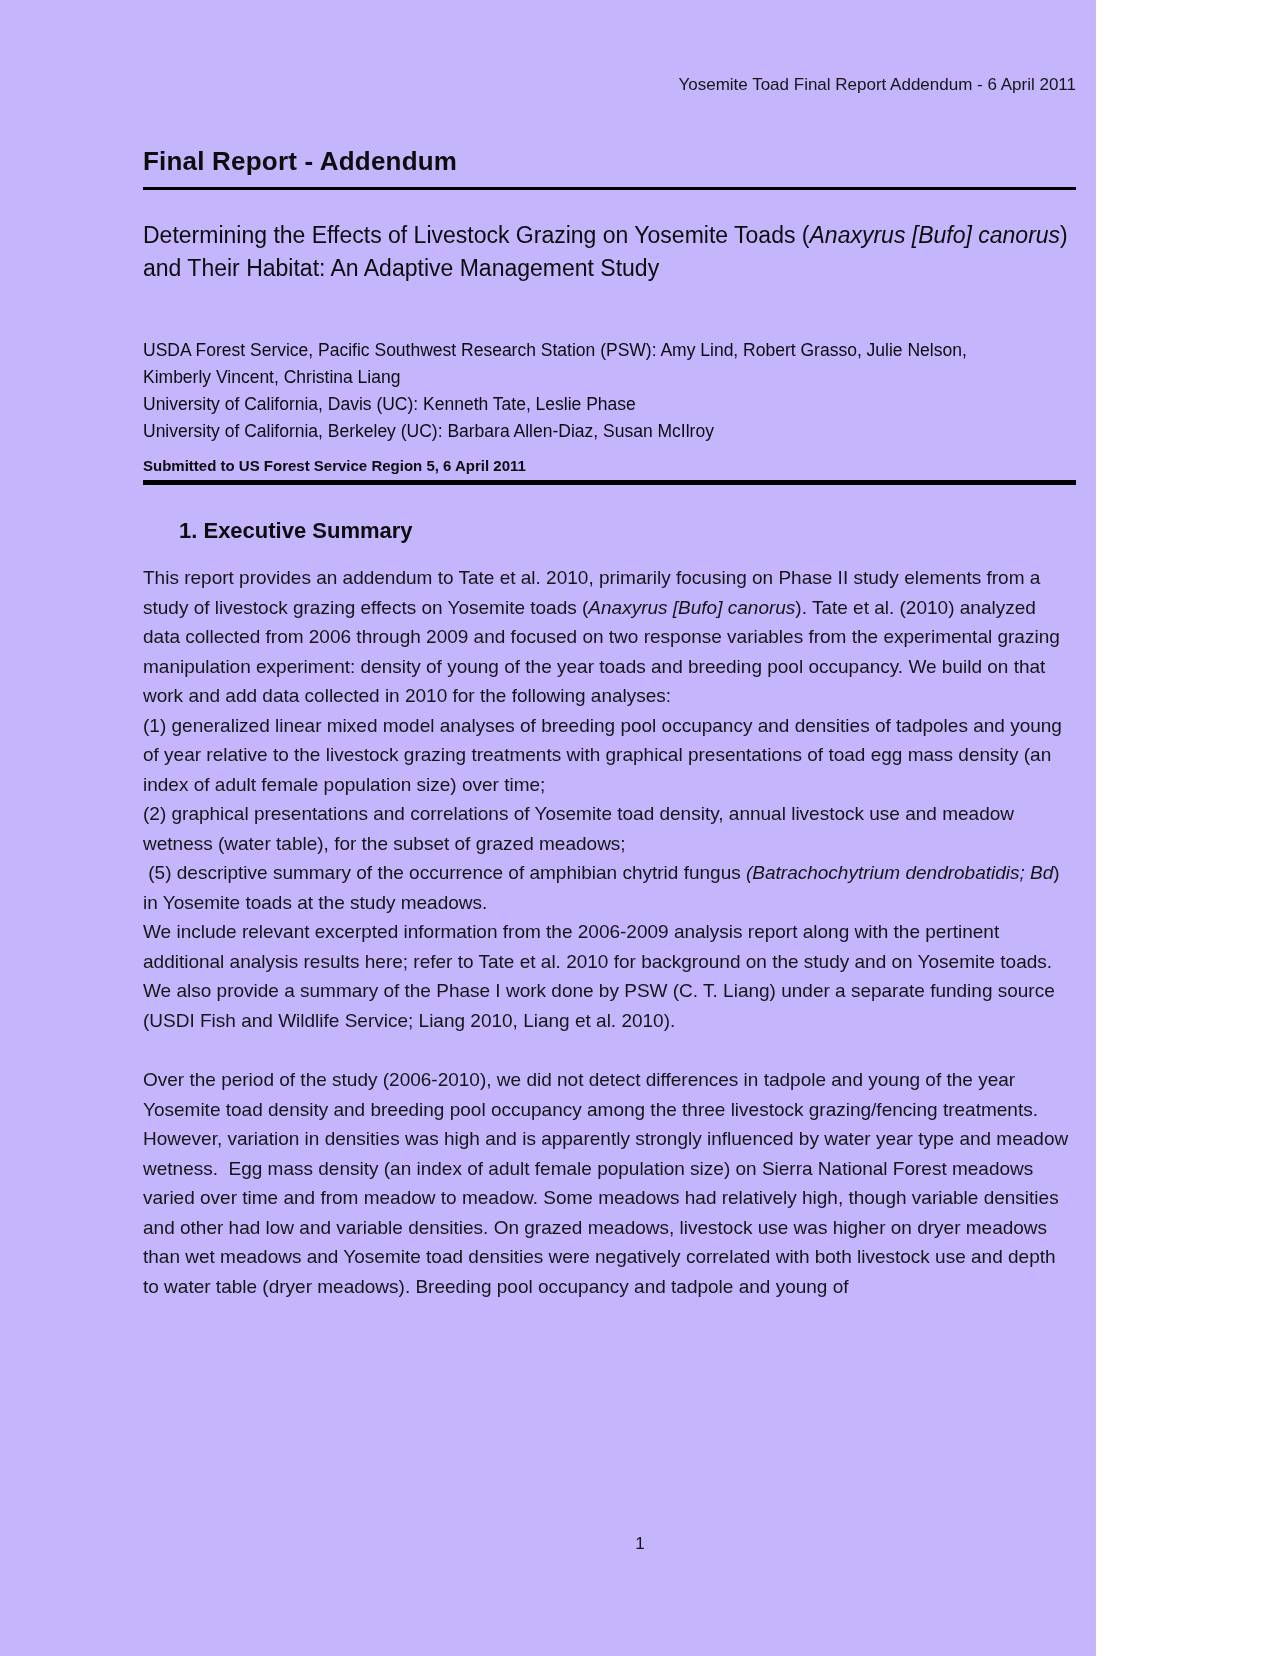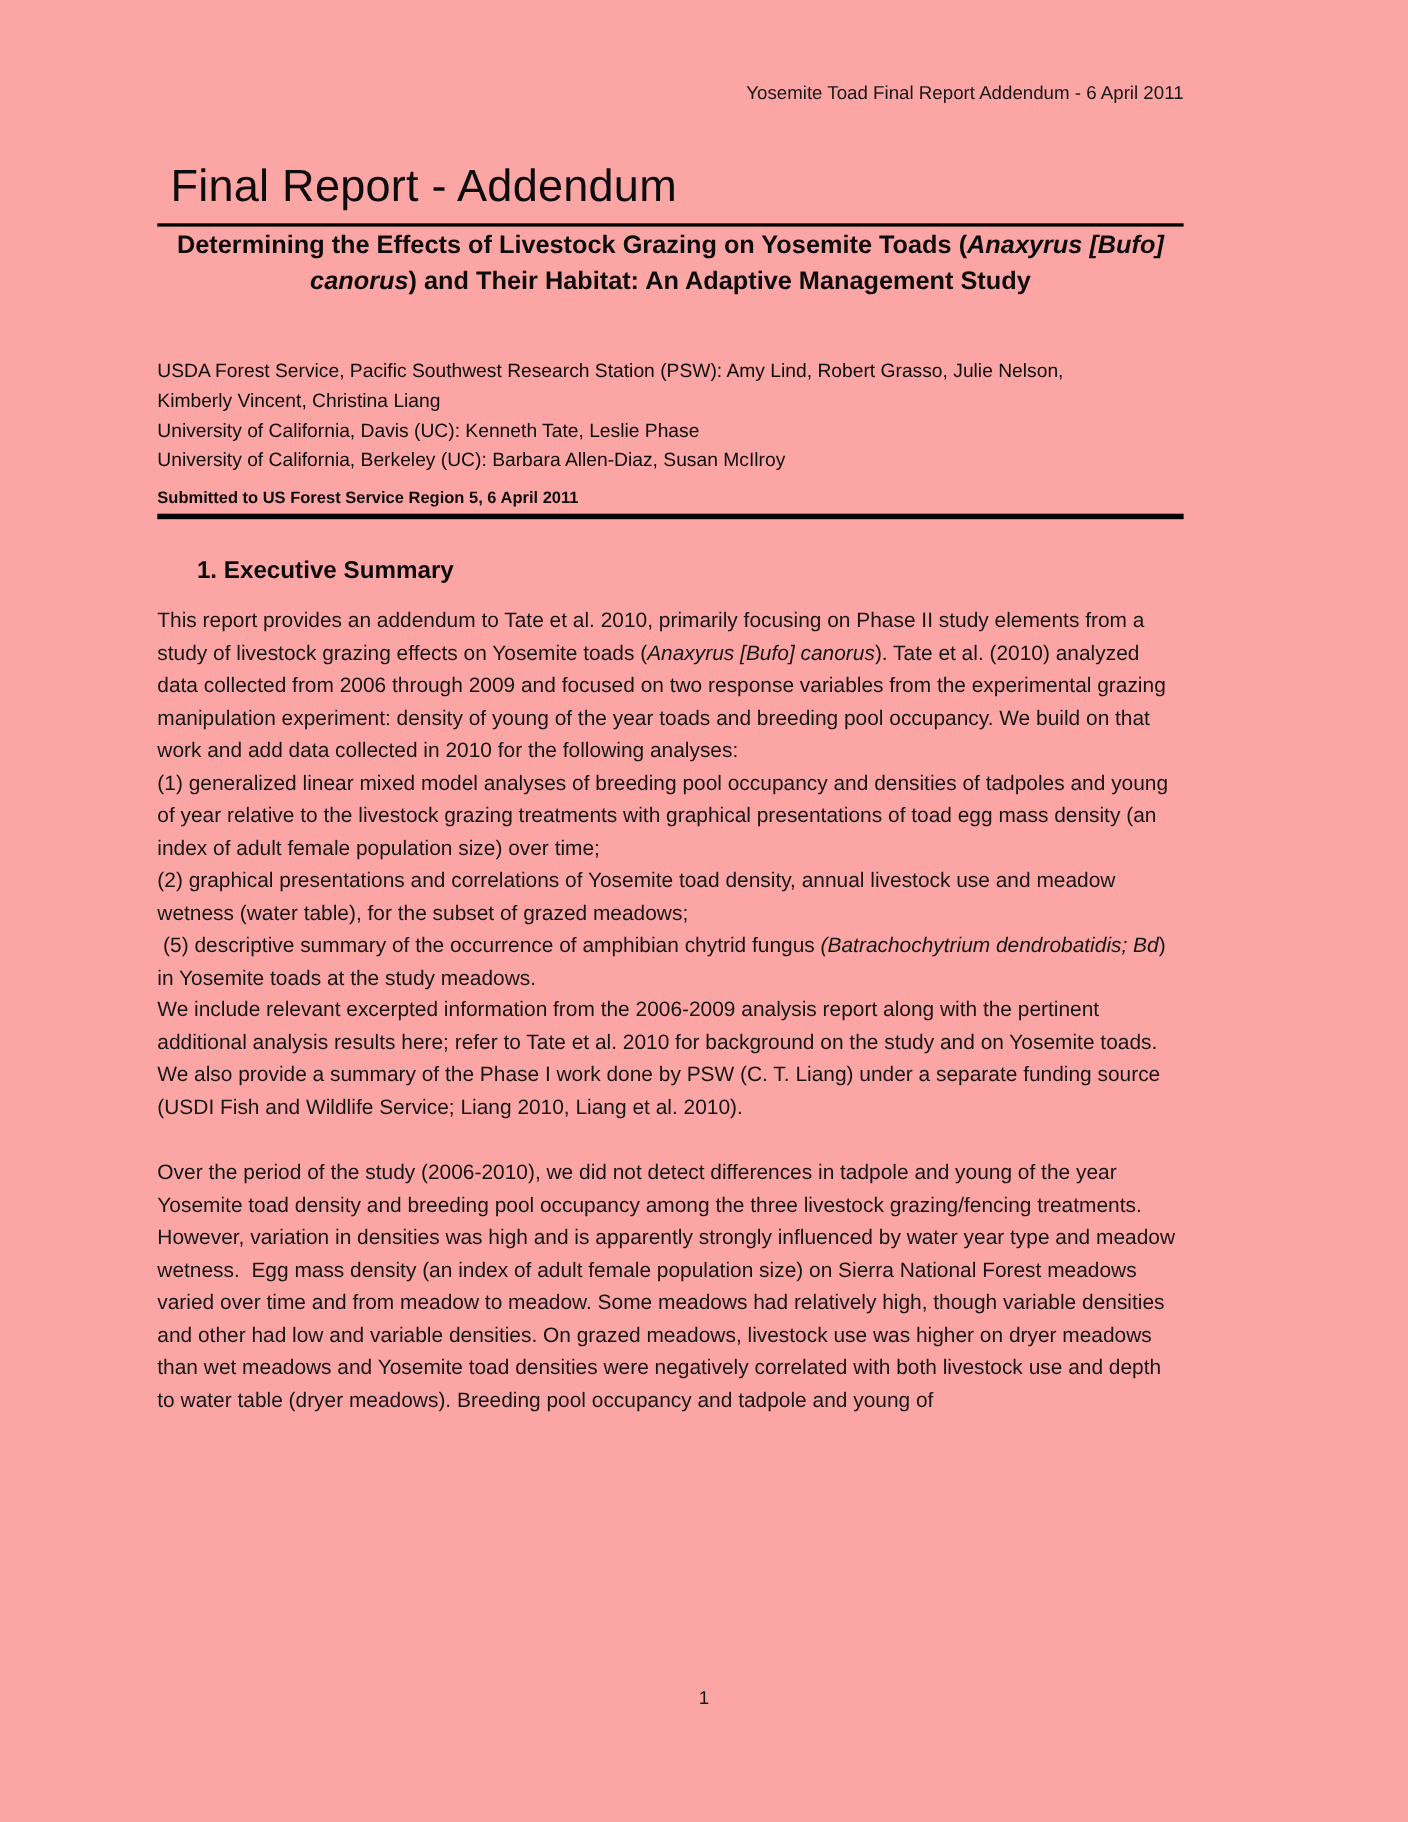--- a/index.html
+++ b/index.html
@@ -1,58 +1,57 @@
 <!DOCTYPE html>
 <html><head>
 <meta charset="utf-8">
 <style>
   * { margin: 0; padding: 0; box-sizing: border-box; }
   html, body { background: #ffffff; }
   .page {
     position: relative;
-    width: 1280px;
+    width: 1096px;
     height: 1656px;
-    background: #fca5a5;
+    background: #c4b5fd;
     color: #121212;
     font-family: "Liberation Sans", sans-serif;
     overflow: hidden;
   }
   .content {
     margin-left: 143px;
     width: 933px;
   }
   .header-date {
     padding-top: 74px;
     text-align: right;
     font-size: 17px;
     line-height: 22px;
     color: #161616;
   }
   .doc-title {
     margin-top: 50px;
-    font-size: 41px;
-    font-weight: normal;
+    font-size: 26px;
+    font-weight: bold;
     letter-spacing: 0.2px;
     color: #0d0d0d;
-    margin-left: 12px;
   }
   .rule {
     background: #000000;
     width: 100%;
   }
   .rule-title {
     height: 3px;
     margin-top: 10px;
   }
   .doc-subtitle {
+    margin-top: 29px;
     font-size: 23px;
-    font-weight: bold;
+    font-weight: normal;
     line-height: 33px;
     color: #0d0d0d;
-    text-align: center;
   }
   .authors {
     margin-top: 52px;
     max-width: 880px;
     font-size: 17.5px;
     font-weight: normal;
     line-height: 27px;
     color: #0d0d0d;
   }
   .submitted {

